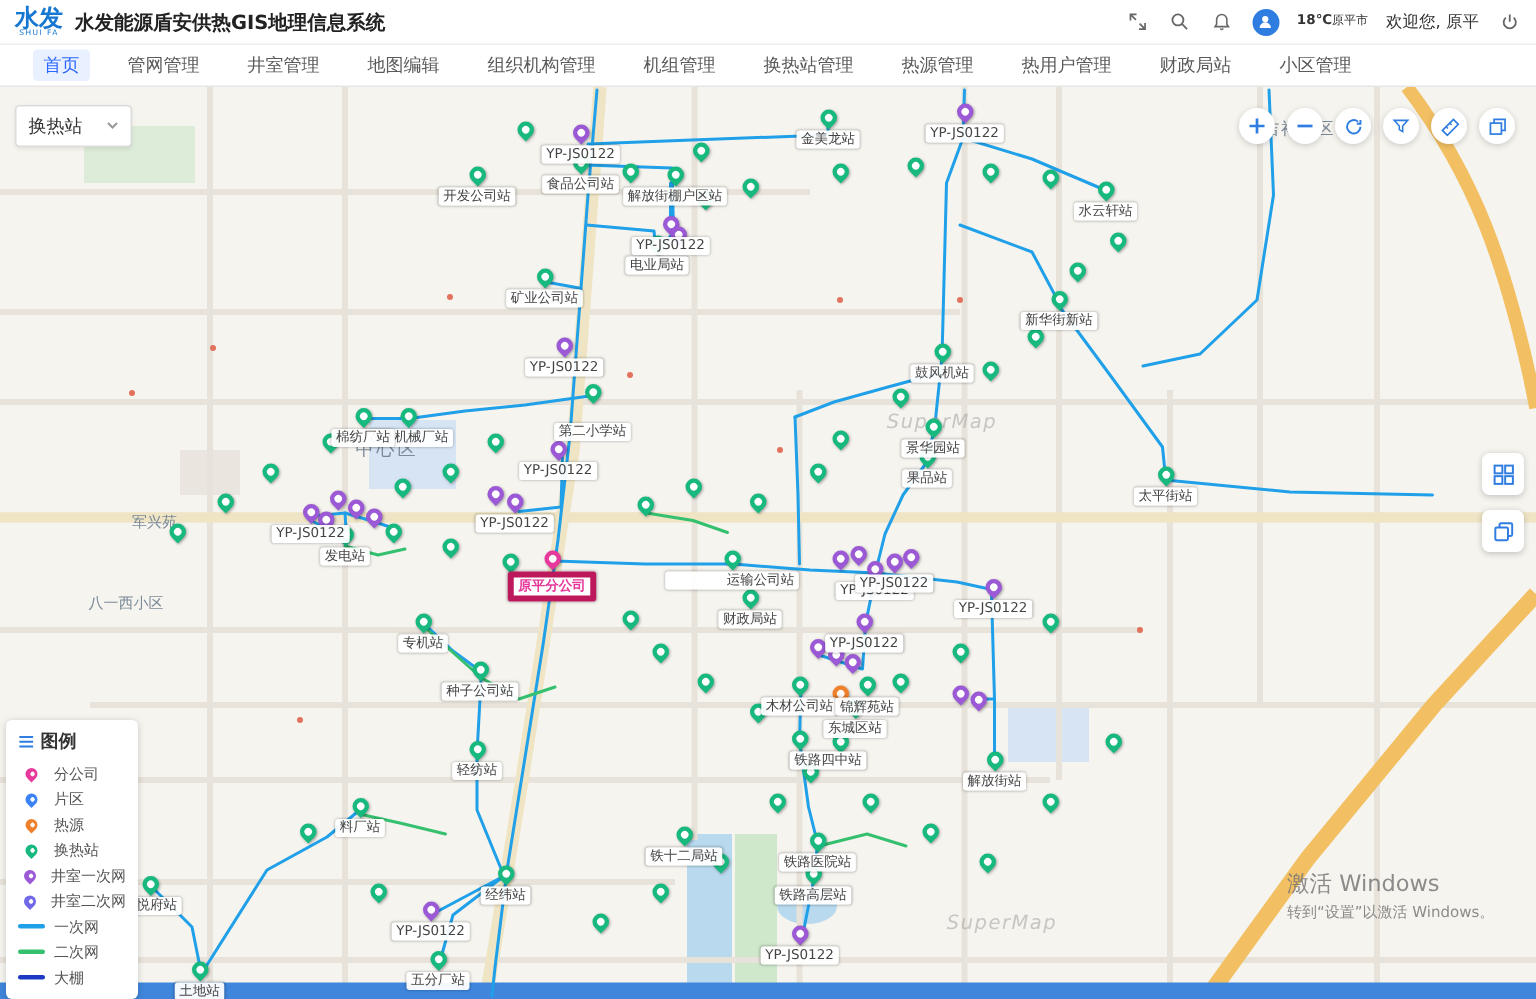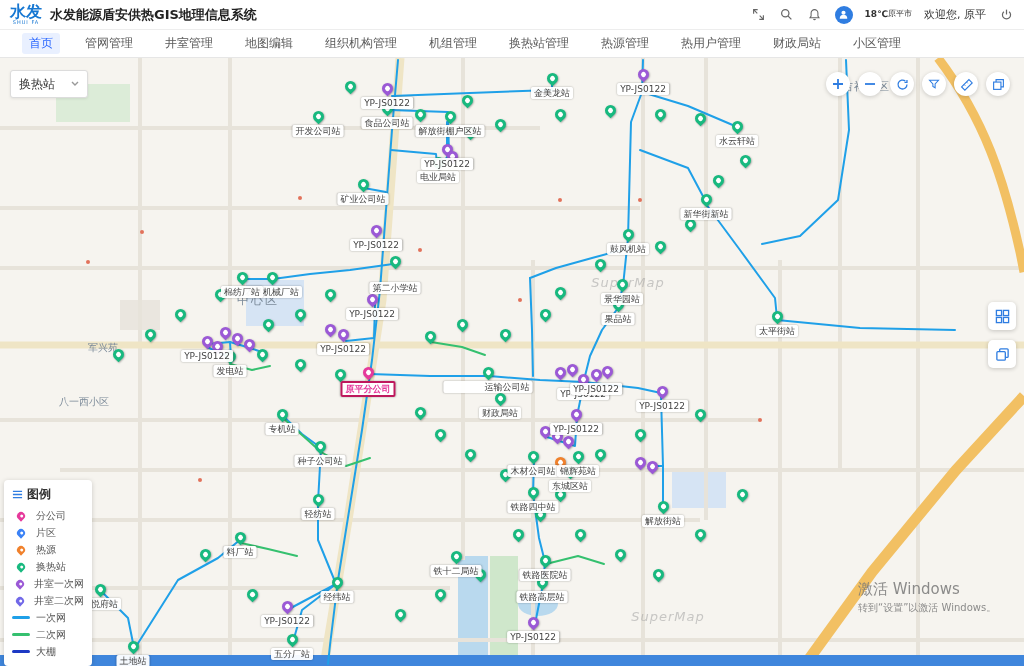--- a/index.html
+++ b/index.html
@@ -49,21 +49,21 @@
   .minipin{width:8px;height:8px;border-radius:50% 50% 50% 0;transform:rotate(-45deg);position:relative;display:inline-block}
   .minipin::after{content:"";position:absolute;inset:2.5px;background:#fff;border-radius:50%;}
   .lineswatch{width:18px;height:3px;border-radius:2px;display:inline-block}
   
   .markerlayer{position:absolute;inset:0;z-index:3}
   .pin{position:absolute;width:11px;height:11px;border-radius:50% 50% 50% 0;transform:rotate(-45deg);
        box-shadow:0 1px 2px rgba(0,0,0,.35);z-index:3;cursor:pointer}
   .pin::after{content:"";position:absolute;inset:3px;background:#fff;border-radius:50%;}
   .mlabel{position:absolute;transform:translateX(-50%);background:rgba(255,255,255,.95);font-size:9px;line-height:12px;
        padding:0 3px;border-radius:2px;color:#444;box-shadow:0 0 2px rgba(0,0,0,.35);white-space:nowrap;z-index:4}
-  .mlabel.company{color:#e6399b;border:2px solid #be185d;font-weight:bold}
+  .mlabel.company{color:#e6399b;border:4px solid #be185d;font-weight:bold}
   .labellayer{position:absolute;inset:0;z-index:2}
   .alabel{position:absolute;transform:translate(-50%,-50%);color:#7b8a99;white-space:nowrap}
   .alabel.lg{font-size:12px;letter-spacing:2px}
   .alabel.md{font-size:11px;letter-spacing:1px}
   .alabel.sm{font-size:10px}
   .alabel.vendor{font-size:13px;font-style:italic;color:rgba(160,160,160,.55);letter-spacing:1px}
   .winmark{position:absolute;left:858px;top:580px;z-index:5;color:rgba(120,120,120,.85)}
   .winmark .l1{font-size:15px}
   .winmark .l2{font-size:10px;margin-top:2px}
 </style>
@@ -218,21 +218,21 @@
       <span class="mlabel" style="left: 242px; top: 286px;">棉纺厂站</span>
       <span class="pin" style="left: 389.5px; top: 256px; background: rgb(24, 185, 127);"></span>
       <span class="mlabel" style="left: 395px; top: 282px;">第二小学站</span>
       <span class="pin" style="left: 527.5px; top: 451px; background: rgb(24, 185, 127);"></span>
       <span class="mlabel" style="left: 533px; top: 465px;">木材公司站</span>
       <span class="pin" style="left: 572.5px; top: 451px; background: rgb(24, 185, 127);"></span>
       <span class="mlabel" style="left: 578px; top: 465px; font-family: Liberation Serif, serif;">锦辉苑站</span>
       <span class="pin" style="left: 564.5px; top: 466px; background: rgb(24, 185, 127);"></span>
       <span class="mlabel" style="left: 570px; top: 480px;">东城区站</span>
       <span class="pin" style="left: 527.5px; top: 487px; background: rgb(24, 185, 127);"></span>
-      <span class="mlabel" style="left: 533px; top: 501px;">铁路四中站</span>
+      <span class="mlabel" style="left: 552px; top: 501px;">铁路四中站</span>
       <span class="pin" style="left: 657.5px; top: 501px; background: rgb(24, 185, 127);"></span>
       <span class="mlabel" style="left: 663px; top: 515px;">解放街站</span>
       <span class="pin" style="left: 539.5px; top: 555px; background: rgb(24, 185, 127);"></span>
       <span class="mlabel" style="left: 545px; top: 569px;">铁路医院站</span>
       <span class="pin" style="left: 536.5px; top: 577px; background: rgb(24, 185, 127);"></span>
       <span class="mlabel" style="left: 542px; top: 591px;">铁路高层站</span>
       <span class="pin" style="left: 450.5px; top: 551px; background: rgb(24, 185, 127);"></span>
       <span class="mlabel" style="left: 456px; top: 565px;">铁十二局站</span>
       <span class="pin" style="left: 224.5px; top: 351px; background: rgb(24, 185, 127);"></span>
       <span class="mlabel" style="left: 230px; top: 365px;">发电站</span>

